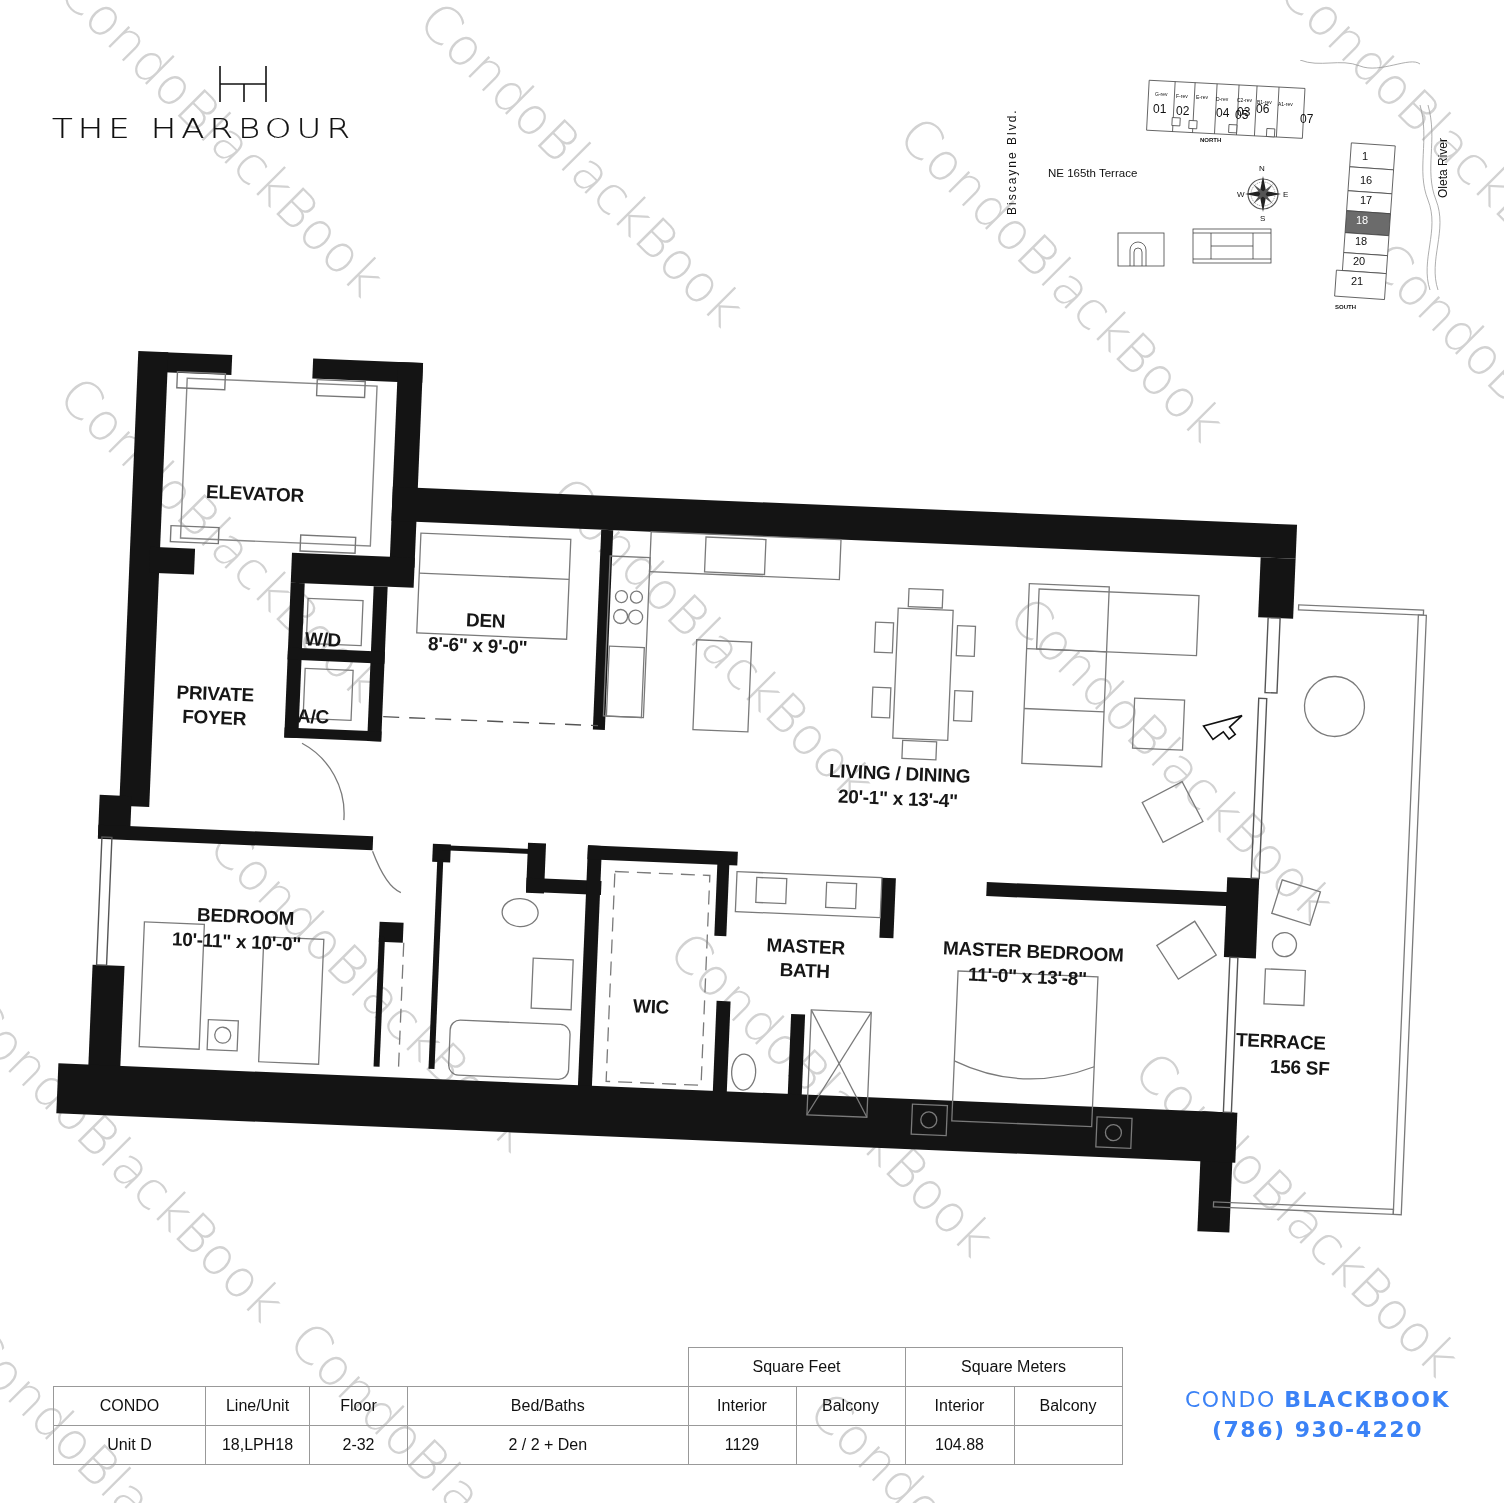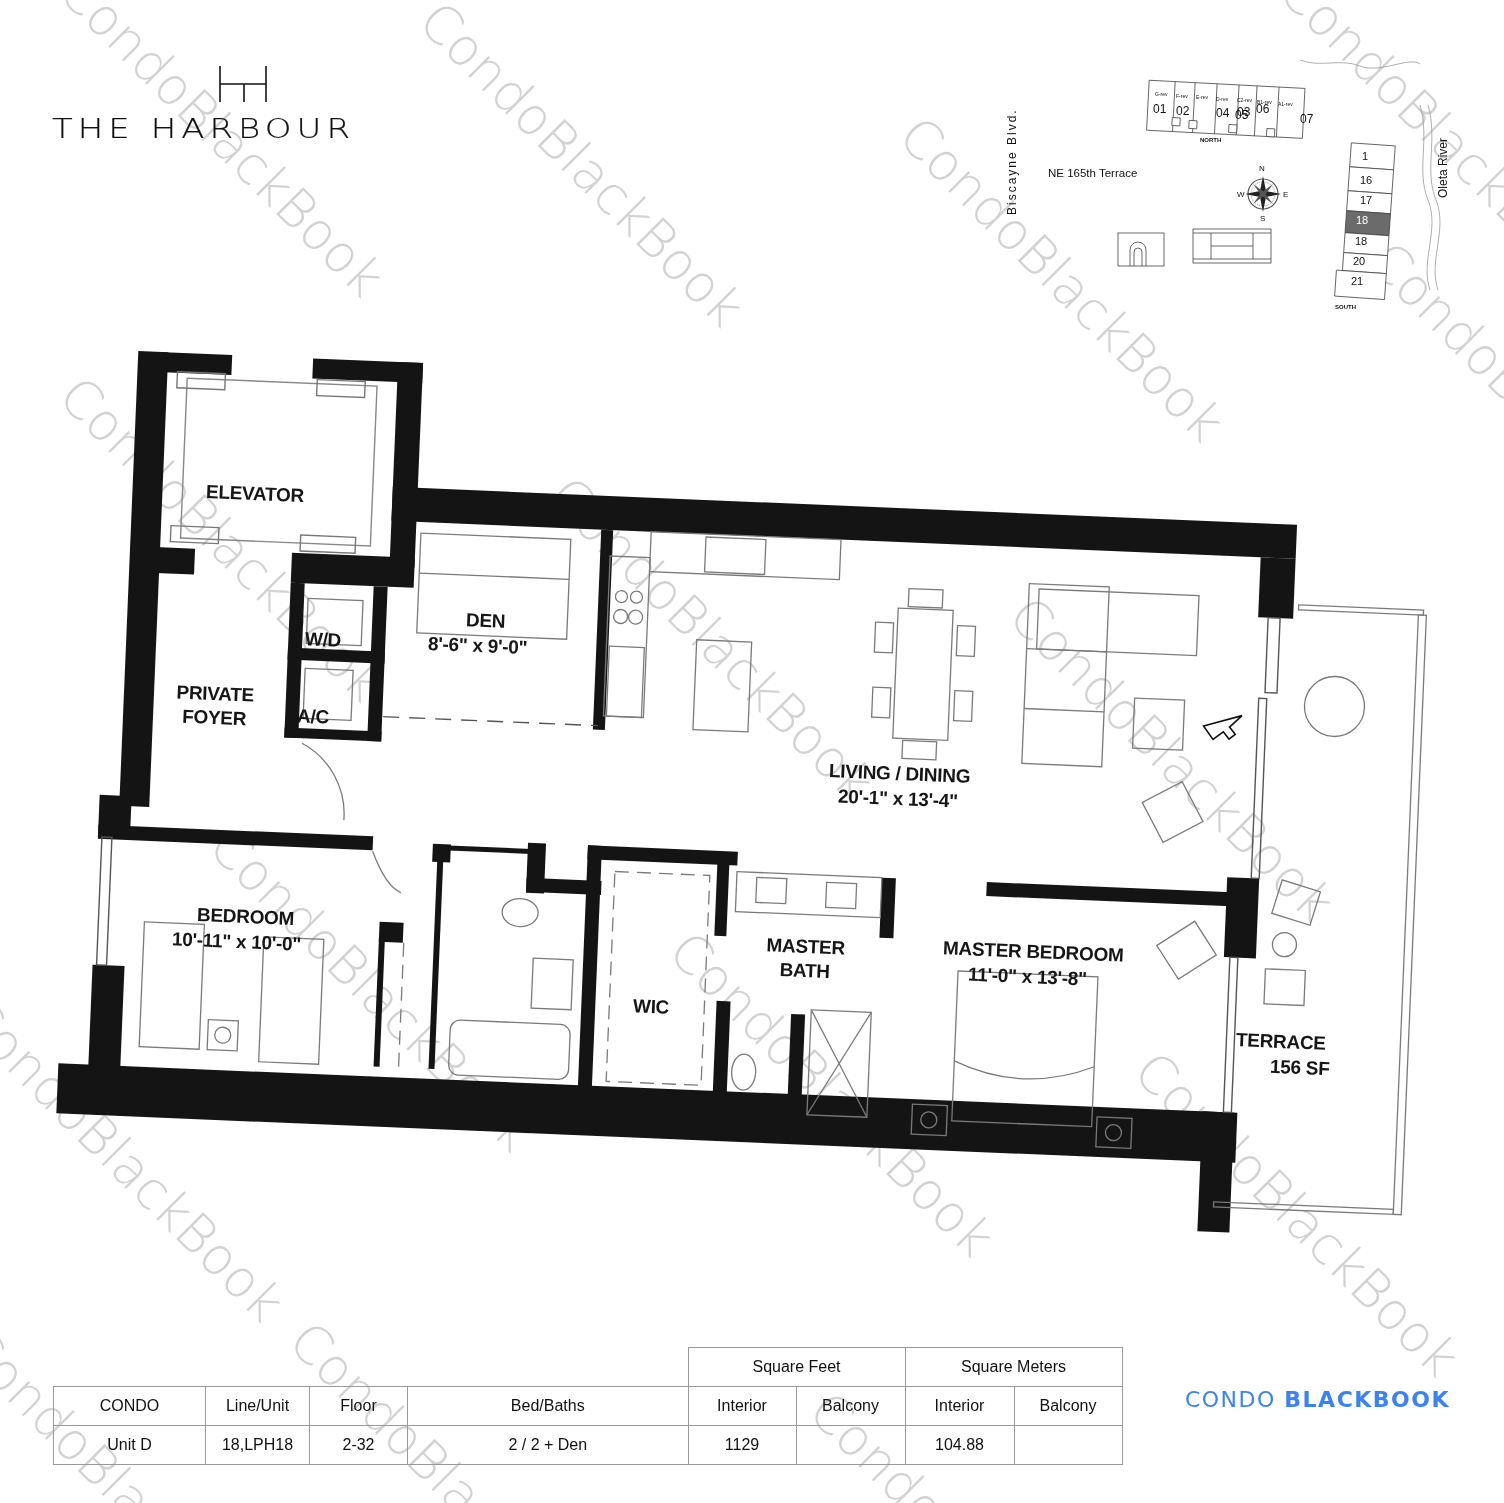--- a/index.html
+++ b/index.html
@@ -340,13 +340,14 @@
     <td></td>
   </tr>
 </tbody>
   </table>
 
 <div class="abs brand">
   <div>
     <span>CONDO</span>
     <b>BLACKBOOK</b>
   </div>
+  <div class="phone">(786) 930-4220</div>
 </div>
 
 </body></html>

